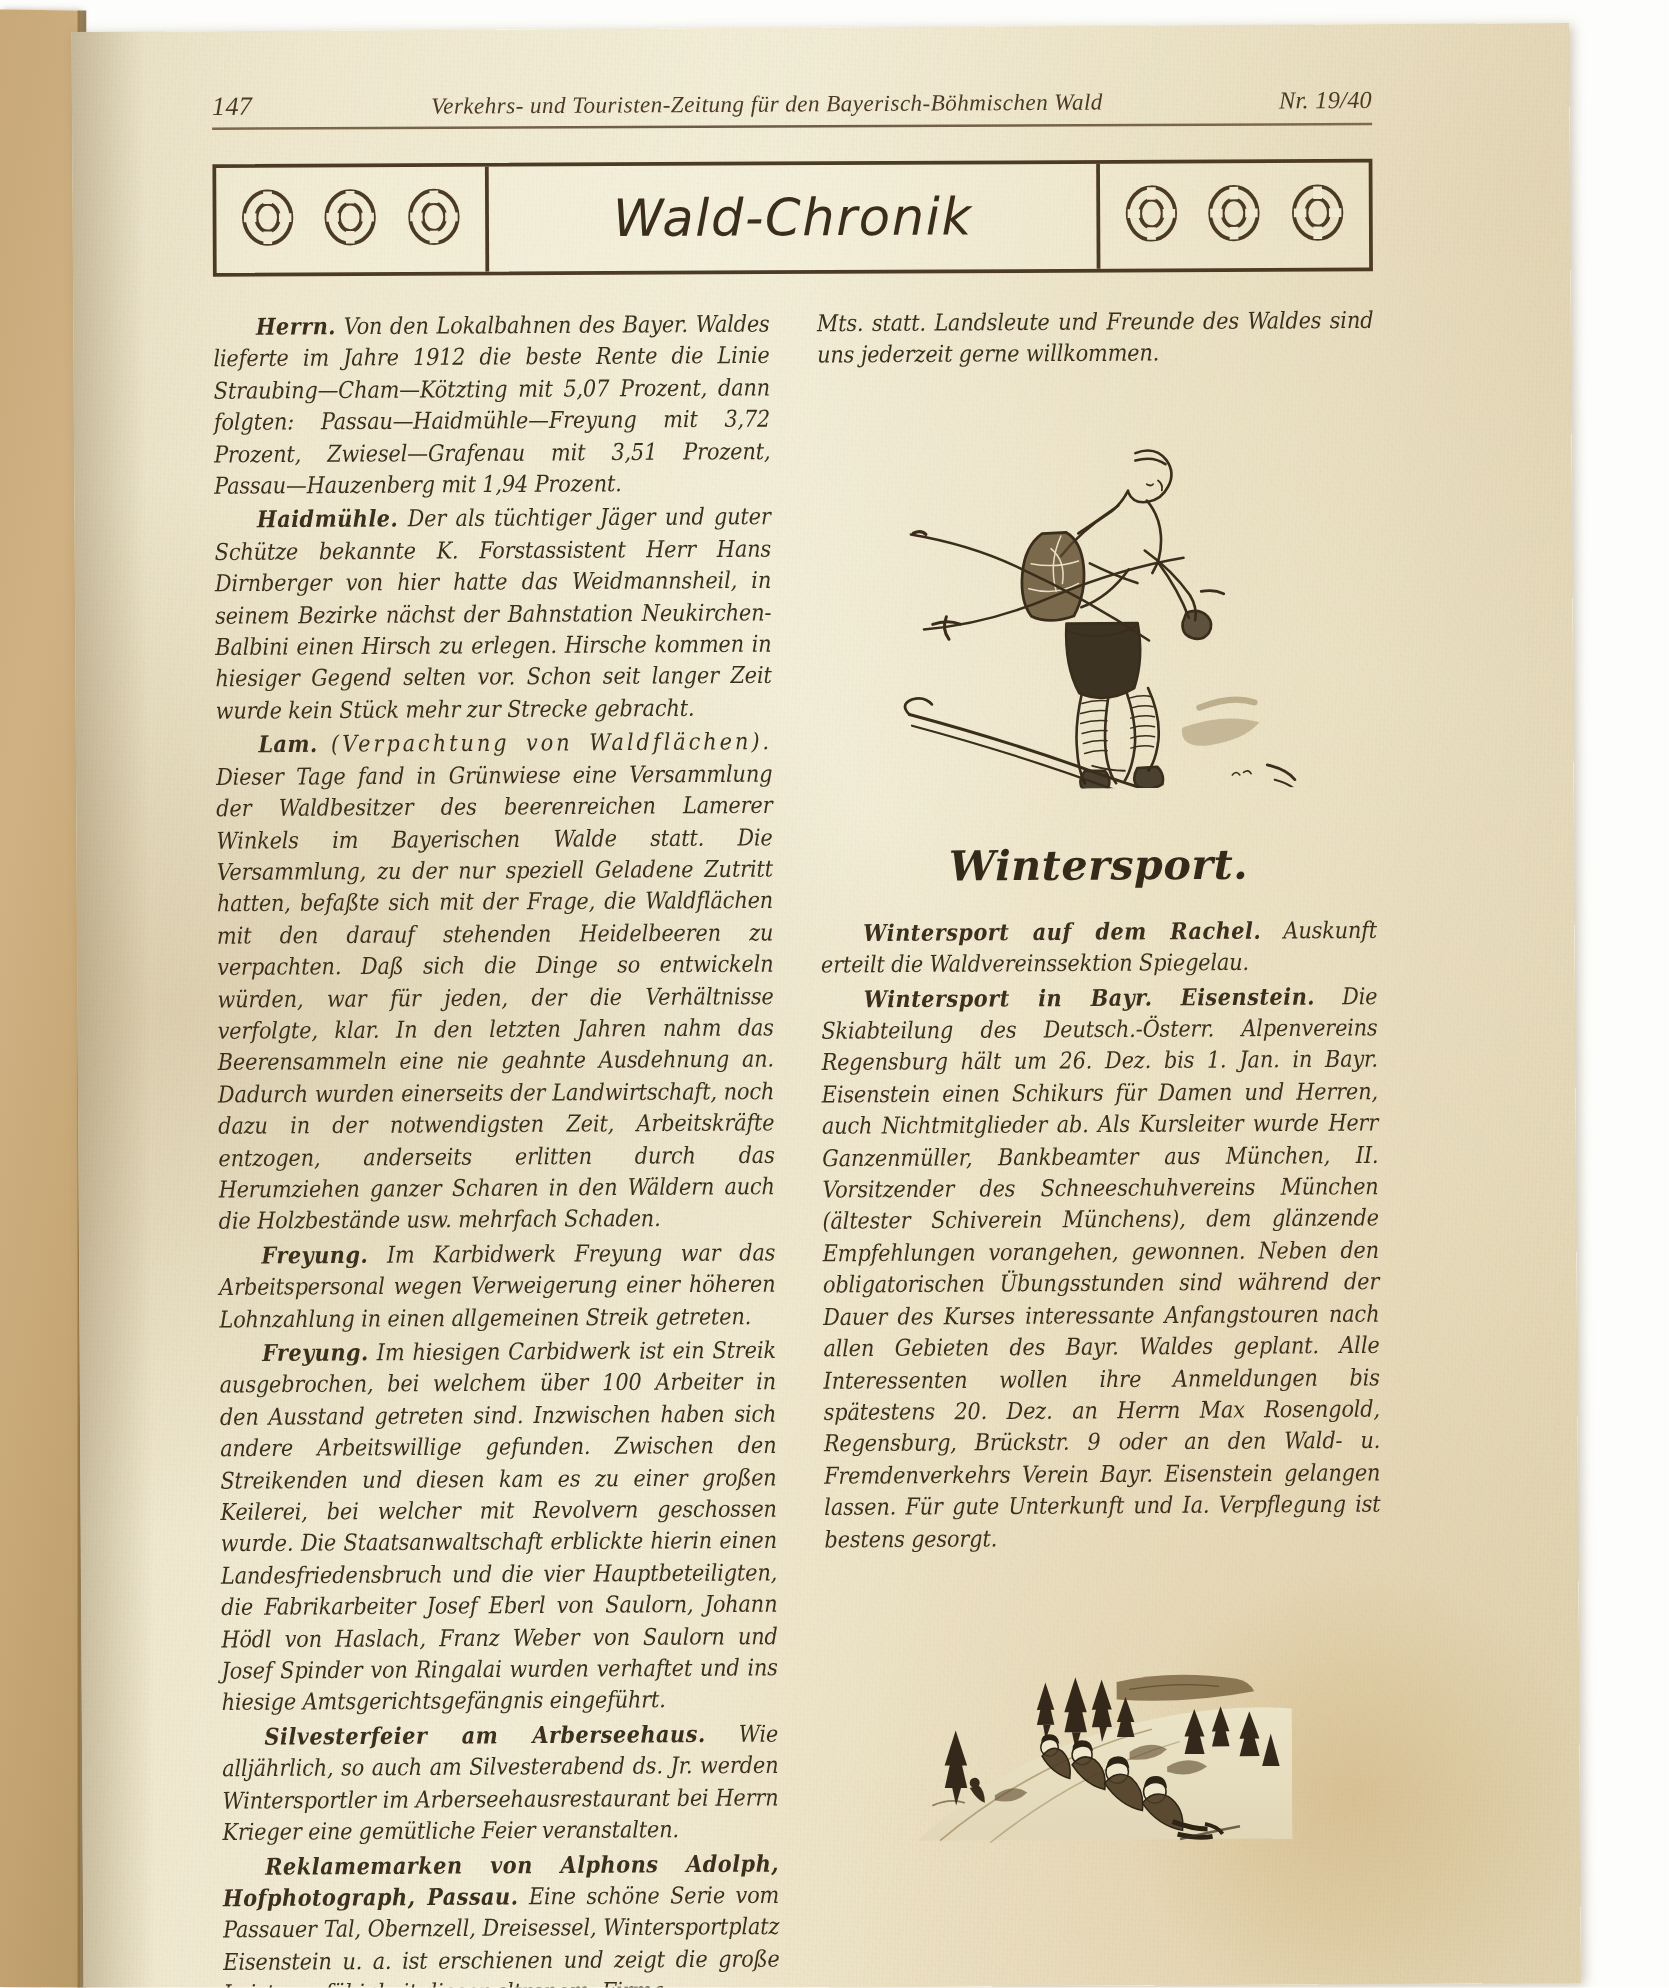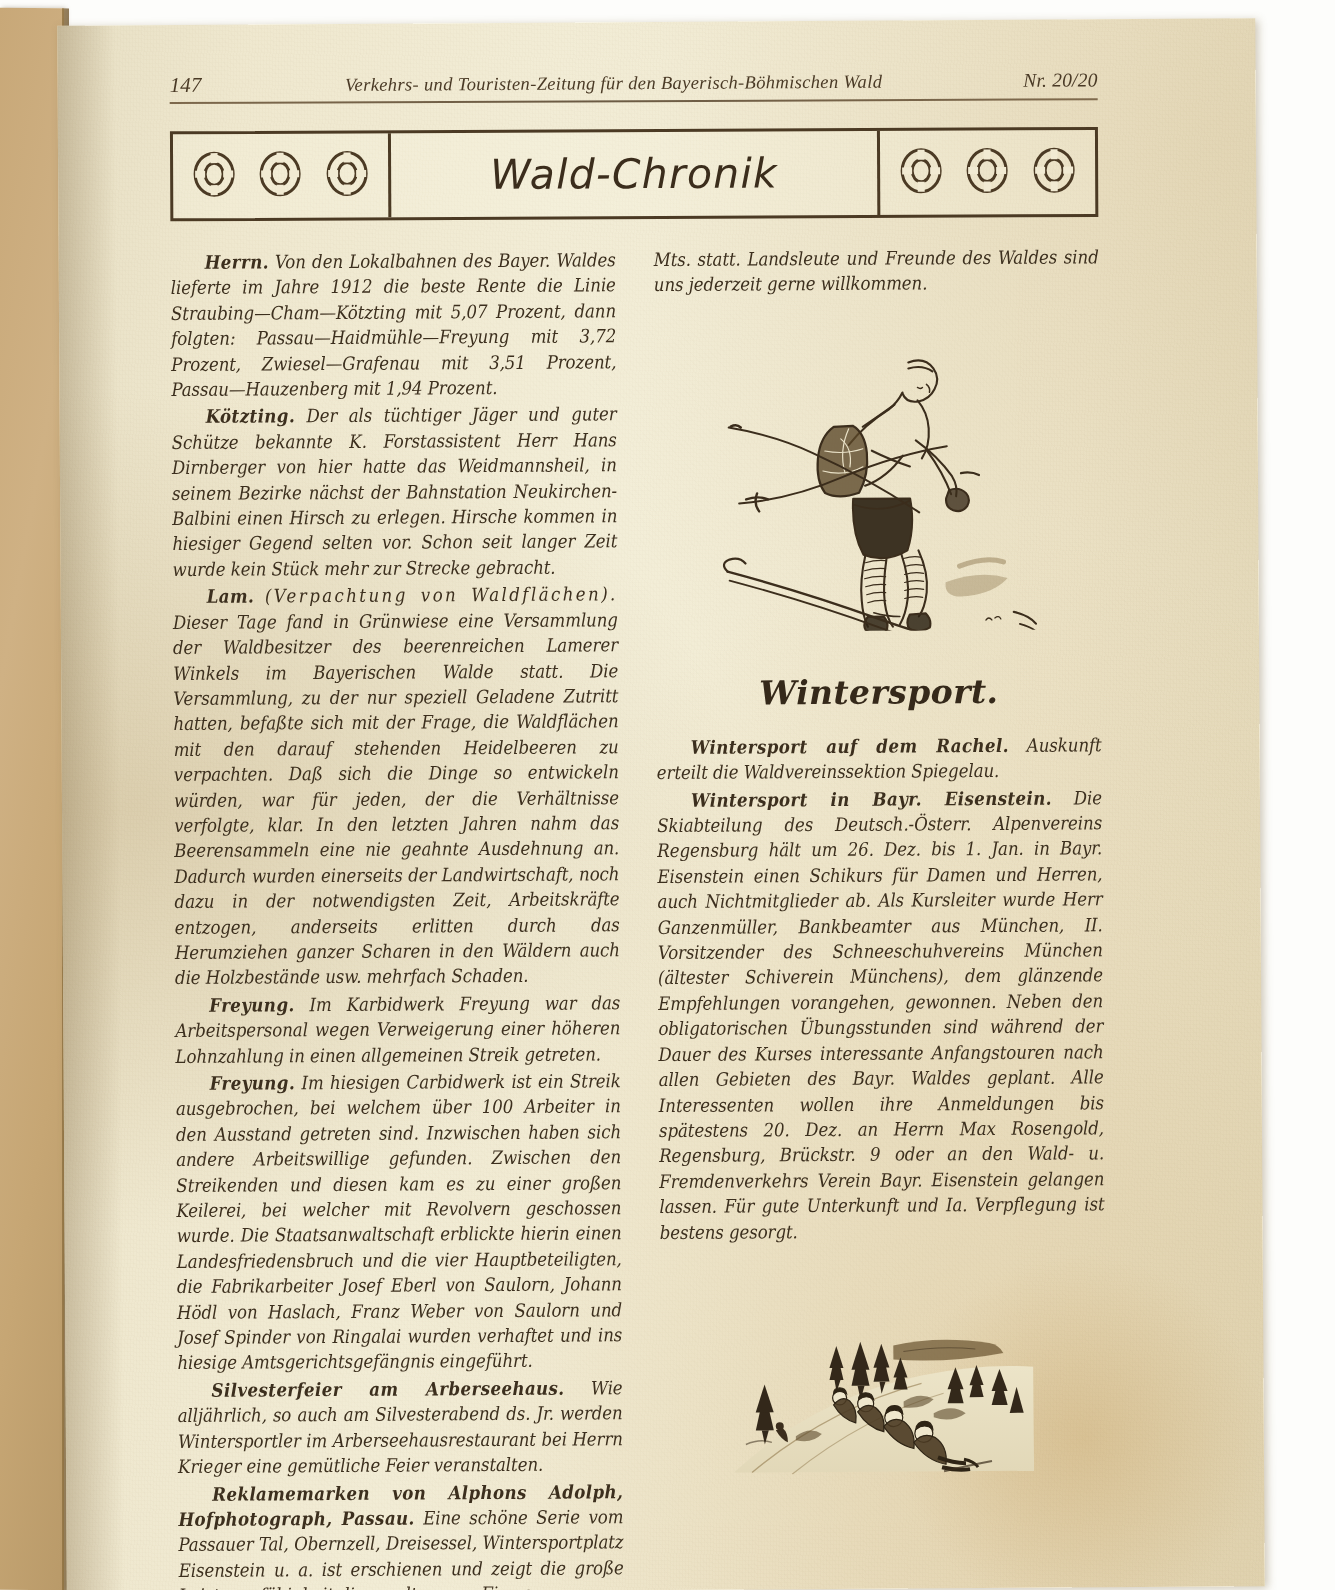--- a/index.html
+++ b/index.html
@@ -197,21 +197,21 @@
   <div id="page">
     <div id="grain"></div>
     <div id="gutter"></div>
     <div id="stain"></div>
 
     <div id="content">
 
       <div class="runhead">
         <span class="folio">147</span>
         <span class="title">Verkehrs- und Touristen-Zeitung für den Bayerisch-Böhmischen Wald</span>
-        <span class="issue">Nr. 20/20</span>
+        <span class="issue">Nr. 19/40</span>
       </div>
       <div class="head-rule"></div>
 
       <div class="masthead">
         <div class="orn-box left">
           <span>
             <svg width="48" height="48" viewBox="0 0 48 48">
               <g fill="none" stroke="#4b3a24" stroke-width="3">
                 <ellipse cx="24" cy="24" rx="19" ry="21"></ellipse>
                 <ellipse cx="24" cy="24" rx="9" ry="11"></ellipse>
@@ -277,21 +277,21 @@
       <div class="cols">
 
         <div class="col">
 
           <p class="fr ind">
             <span class="lead">Herrn.</span>
             <span>Von den Lokalbahnen des Bayer. Waldes lieferte im Jahre 1912 die beste Rente die Linie Straubing—Cham—Kötzting mit 5,07 Prozent, dann folgten: Passau—Haidmühle—Freyung mit 3,72 Prozent, Zwiesel—Grafenau mit 3,51 Prozent, Passau—Hauzenberg mit 1,94 Prozent.</span>
           </p>
 
           <p class="fr ind">
-            <span class="lead">Kötzting.</span>
+            <span class="lead">Haidmühle.</span>
             <span>Der als tüchtiger Jäger und guter Schütze bekannte K. Forstassistent Herr Hans Dirnberger von hier hatte das Weidmannsheil, in seinem Bezirke nächst der Bahnstation Neukirchen-Balbini einen Hirsch zu erlegen. Hirsche kommen in hiesiger Gegend selten vor. Schon seit langer Zeit wurde kein Stück mehr zur Strecke gebracht.</span>
           </p>
 
           <p class="fr ind">
             <span class="lead">Lam.</span>
             <span class="spaced">(Verpachtung von Waldflächen).</span>
             <span>Dieser Tage fand in Grünwiese eine Versammlung der Waldbesitzer des beerenreichen Lamerer Winkels im Bayerischen Walde statt. Die Versammlung, zu der nur speziell Geladene Zutritt hatten, befaßte sich mit der Frage, die Waldflächen mit den darauf stehenden Heidelbeeren zu verpachten. Daß sich die Dinge so entwickeln würden, war für jeden, der die Verhältnisse verfolgte, klar. In den letzten Jahren nahm das Beerensammeln eine nie geahnte Ausdehnung an. Dadurch wurden einerseits der Landwirtschaft, noch dazu in der notwendigsten Zeit, Arbeitskräfte entzogen, anderseits erlitten durch das Herumziehen ganzer Scharen in den Wäldern auch die Holzbestände usw. mehrfach Schaden.</span>
           </p>
 
           <p class="fr ind">

